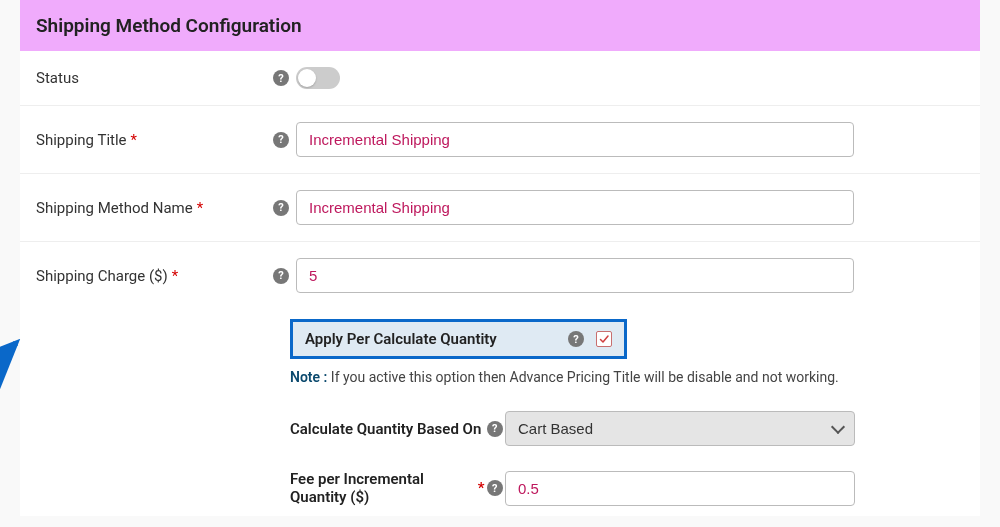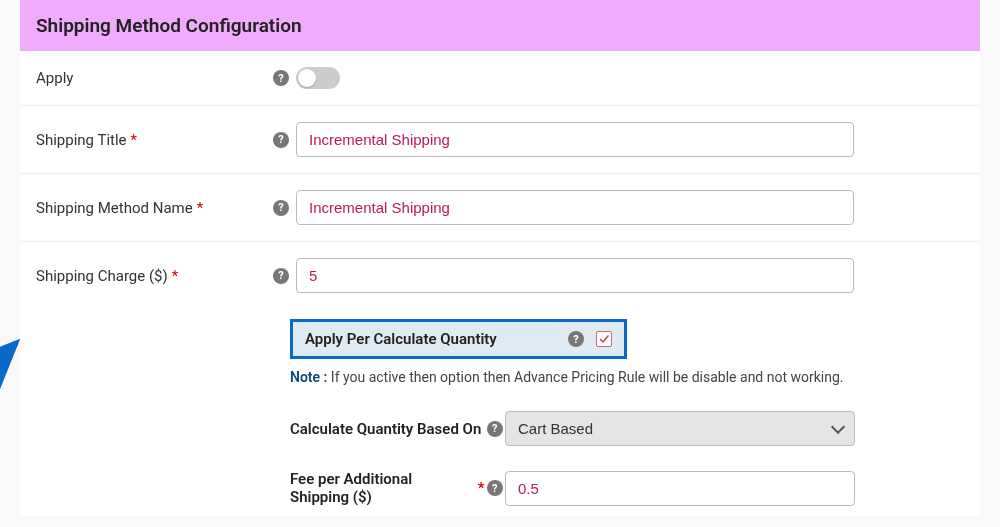--- a/index.html
+++ b/index.html
@@ -163,21 +163,21 @@
       pointer-events: none;
     }
   </style>
 </head>
 <body>
 
 <div class="panel">
   <div class="panel-header">Shipping Method Configuration</div>
 
   <div class="row">
-    <div class="label-col">Apply</div>
+    <div class="label-col">Status</div>
     <div class="help-col">
       <div class="help-icon">?</div>
     </div>
     <div class="input-col" style="padding-right:0;">
       <div class="toggle"></div>
     </div>
   </div>
 
   <div class="row">
     <div class="label-col">
@@ -232,42 +232,42 @@
       <div class="highlight-label">Apply Per Calculate Quantity</div>
       <div class="help-icon">?</div>
       <div class="checkbox-custom">
         <svg viewBox="0 0 24 24">
             <path d="M5 13 L10 18 L20 6" stroke="#d04040" stroke-width="3" fill="none" stroke-linecap="round" stroke-linejoin="round"></path>
           </svg>
       </div>
     </div>
 
     <div class="note-line">
-      <span class="note-label">Note :</span><span class="note-text"> If you active then option then Advance Pricing Rule will be disable and not working.</span>
+      <span class="note-label">Note :</span><span class="note-text"> If you active this option then Advance Pricing Title will be disable and not working.</span>
     </div>
 
     <div class="sub-row">
       <div class="sub-label">
         <span>Calculate Quantity Based On</span>
       </div>
       <div class="sub-help">
         <div class="help-icon">?</div>
       </div>
       <div class="sub-input">
         <div class="select-wrap">
           <select class="select-input">
             <option>Cart Based</option>
           </select>
         </div>
       </div>
     </div>
 
     <div class="sub-row">
       <div class="sub-label">
-        <span>Fee per Additional Shipping ($)</span>
+        <span>Fee per Incremental Quantity ($)</span>
         <span class="req">*</span>
       </div>
       <div class="sub-help">
         <div class="help-icon">?</div>
       </div>
       <div class="sub-input">
         <input class="text-input" style="width: 350px;" type="text" value="0.5">
       </div>
     </div>
   </div>

